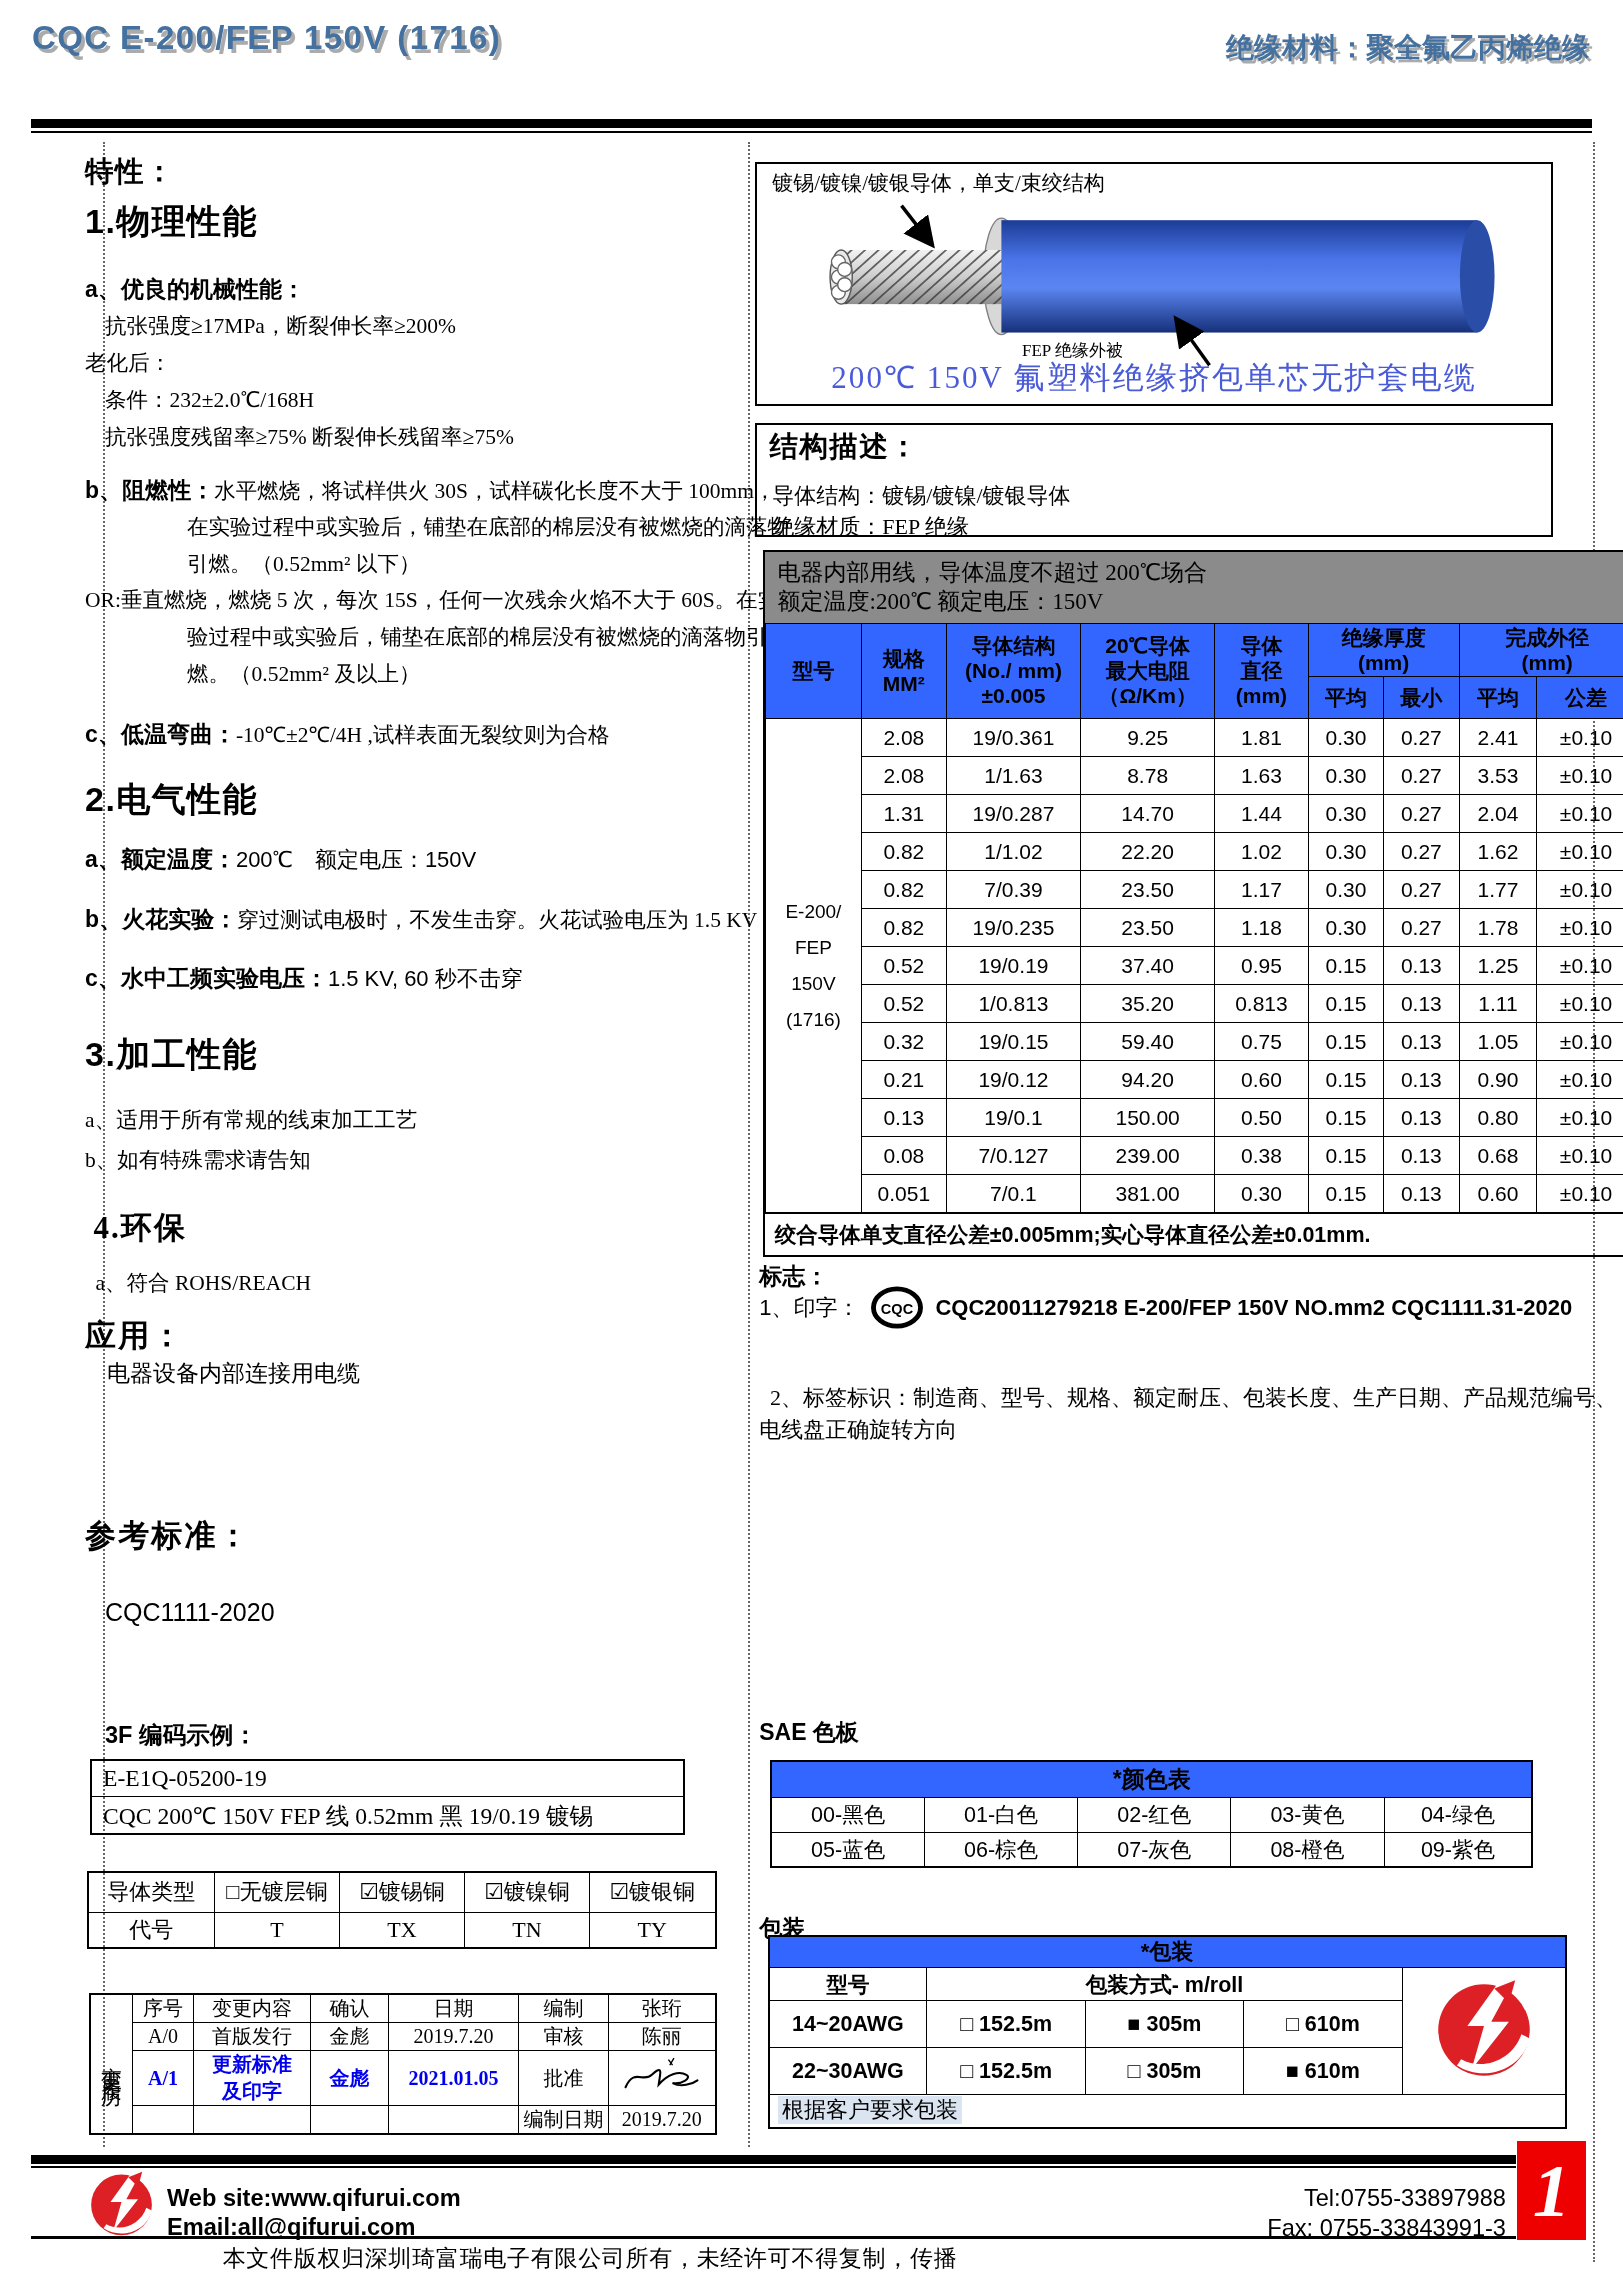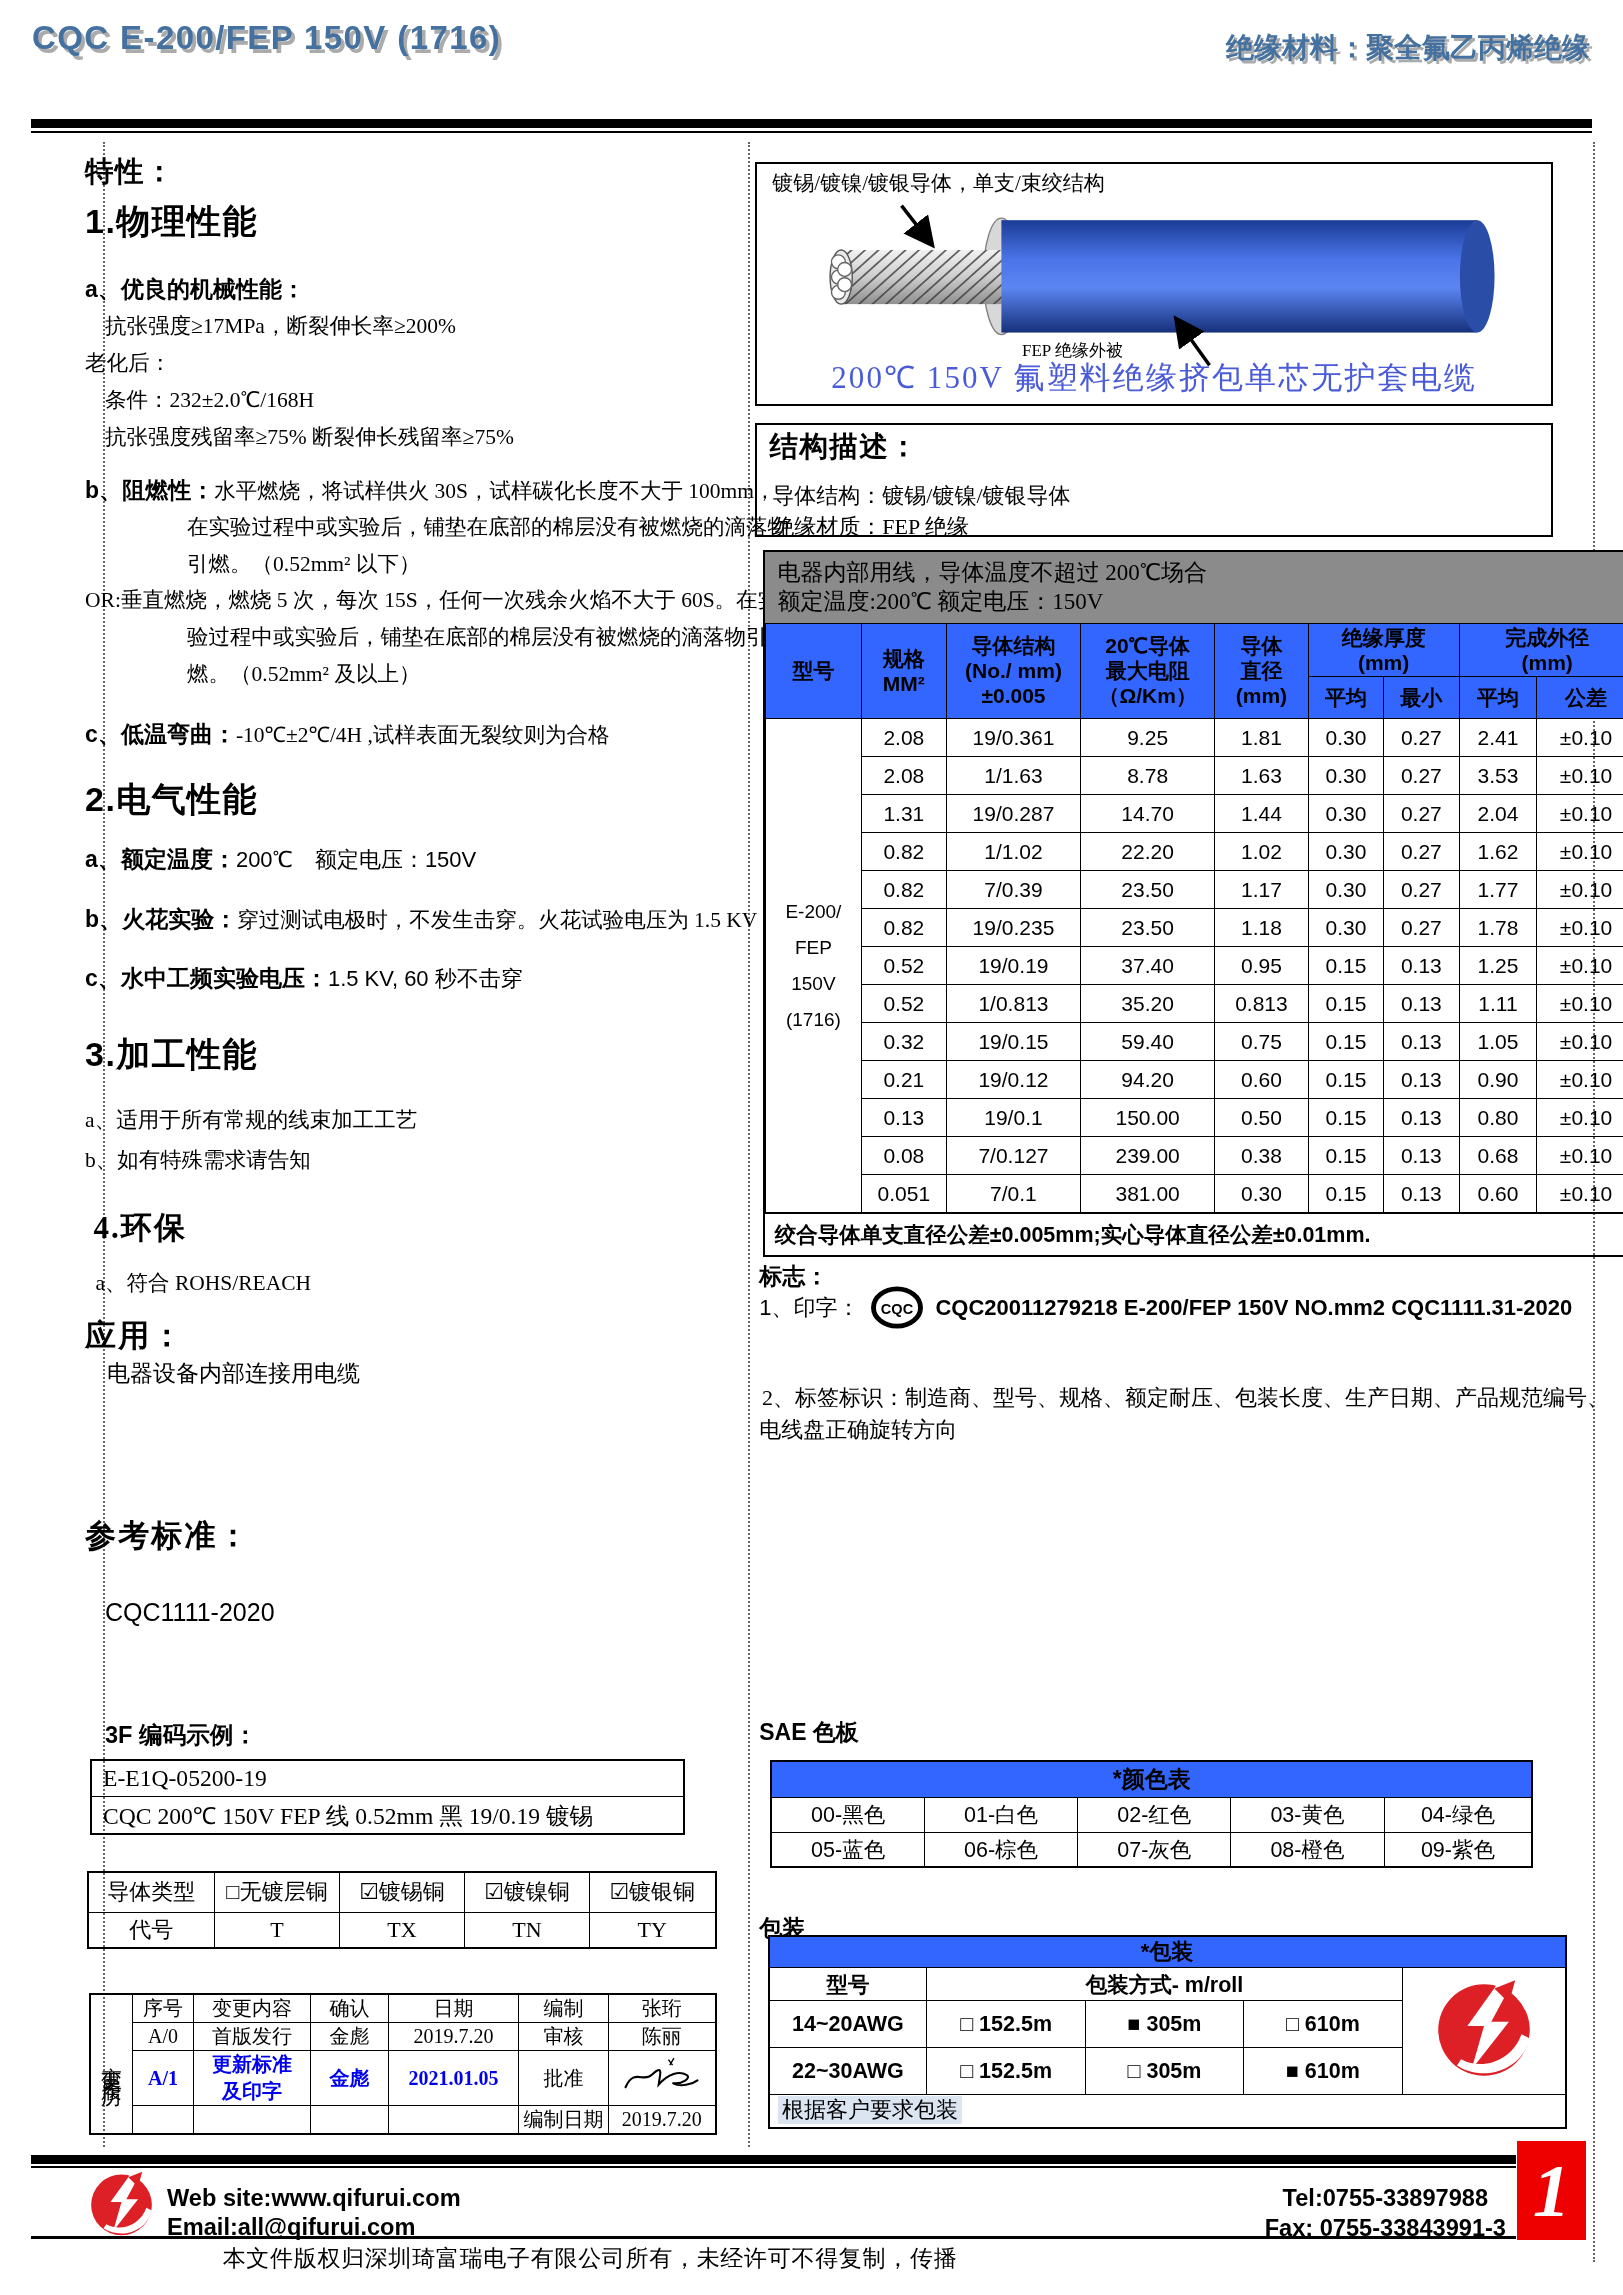--- a/index.html
+++ b/index.html
@@ -103,21 +103,21 @@
   .packnote span{background:var(--note-bg);padding:1.4px 4.2px}
 
   
   .f-bar{position:absolute;left:31px;top:2155px;width:1485px;height:9px;background:#000}
   .f-bar2{position:absolute;left:31px;top:2166px;width:1485px;height:2.1px;background:#000}
   .f-logo{position:absolute;left:87px;top:2169px}
   .f-contact{position:absolute;left:167px;top:2184px;font-size:23.6px;font-weight:bold;line-height:29px}
   .f-rule{position:absolute;left:31px;top:2236px;width:1485px;height:2.8px;background:#000}
   .f-copy{position:absolute;left:28px;top:2243px;width:1124px;text-align:center;
     font-size:23px;font-family:"Liberation Serif",serif;letter-spacing:0.7px;white-space:nowrap}
-  .f-tel{position:absolute;right:117px;top:2183px;font-size:23.6px;font-weight:bold;line-height:30px;text-align:center}
+  .f-tel{position:absolute;right:117px;top:2183px;font-size:23.6px;font-weight:normal;line-height:30px;text-align:right}
   .f-page{position:absolute;left:1517px;top:2141px;width:69px;height:99px;background:var(--page-red);
     display:flex;align-items:center;justify-content:center}
   .f-page span{color:#fff;font-size:75px;font-style:italic;font-family:"Liberation Serif",serif;font-weight:bold}
 </style>
 </head>
 <body>
 
 <div class="page">
 
   <div class="title-left">CQC E-200/FEP 150V (1716)</div>
@@ -500,21 +500,21 @@
 
     <div class="rb marks-title" style="top:1105px;left:4.2px">标志：</div>
     <div class="rb marks-row" style="top:1130px;left:4.2px">
       <span class="serif" style="font-size:22px;font-weight:normal">1、印字：</span>
       <svg width="54" height="43" viewBox="0 0 78 62" style="font-size:32px">
         <ellipse cx="39" cy="31" rx="34" ry="27" fill="#fff" stroke="#000" stroke-width="7"></ellipse>
         <text x="39" y="40" text-anchor="middle" font-size="21" font-weight="bold" font-family="Liberation Sans, sans-serif">CQC</text>
       </svg>
       <span>CQC20011279218  E-200/FEP  150V  NO.mm2  CQC1111.31-2020</span>
     </div>
-    <div class="rb marks-item2" style="top:1227px;left:7px">2、标签标识：制造商、型号、规格、额定耐压、包装长度、生产日期、产品规范编号、</div>
+    <div class="rb marks-item2" style="top:1227px;left:15px">2、标签标识：制造商、型号、规格、额定耐压、包装长度、生产日期、产品规范编号、</div>
     <div class="rb marks-item2" style="top:1259px;left:4.2px">电线盘正确旋转方向</div>
 
     <div class="rb marks-title" style="top:1561px;left:4.2px">SAE 色板</div>
     <table class="saetab" style="top:1604px;left:15.3px">
       <colgroup>
           <col style="width:153px">
           <col style="width:153px">
           <col style="width:153px">
           <col style="width:153px">
           <col style="width:148px">

